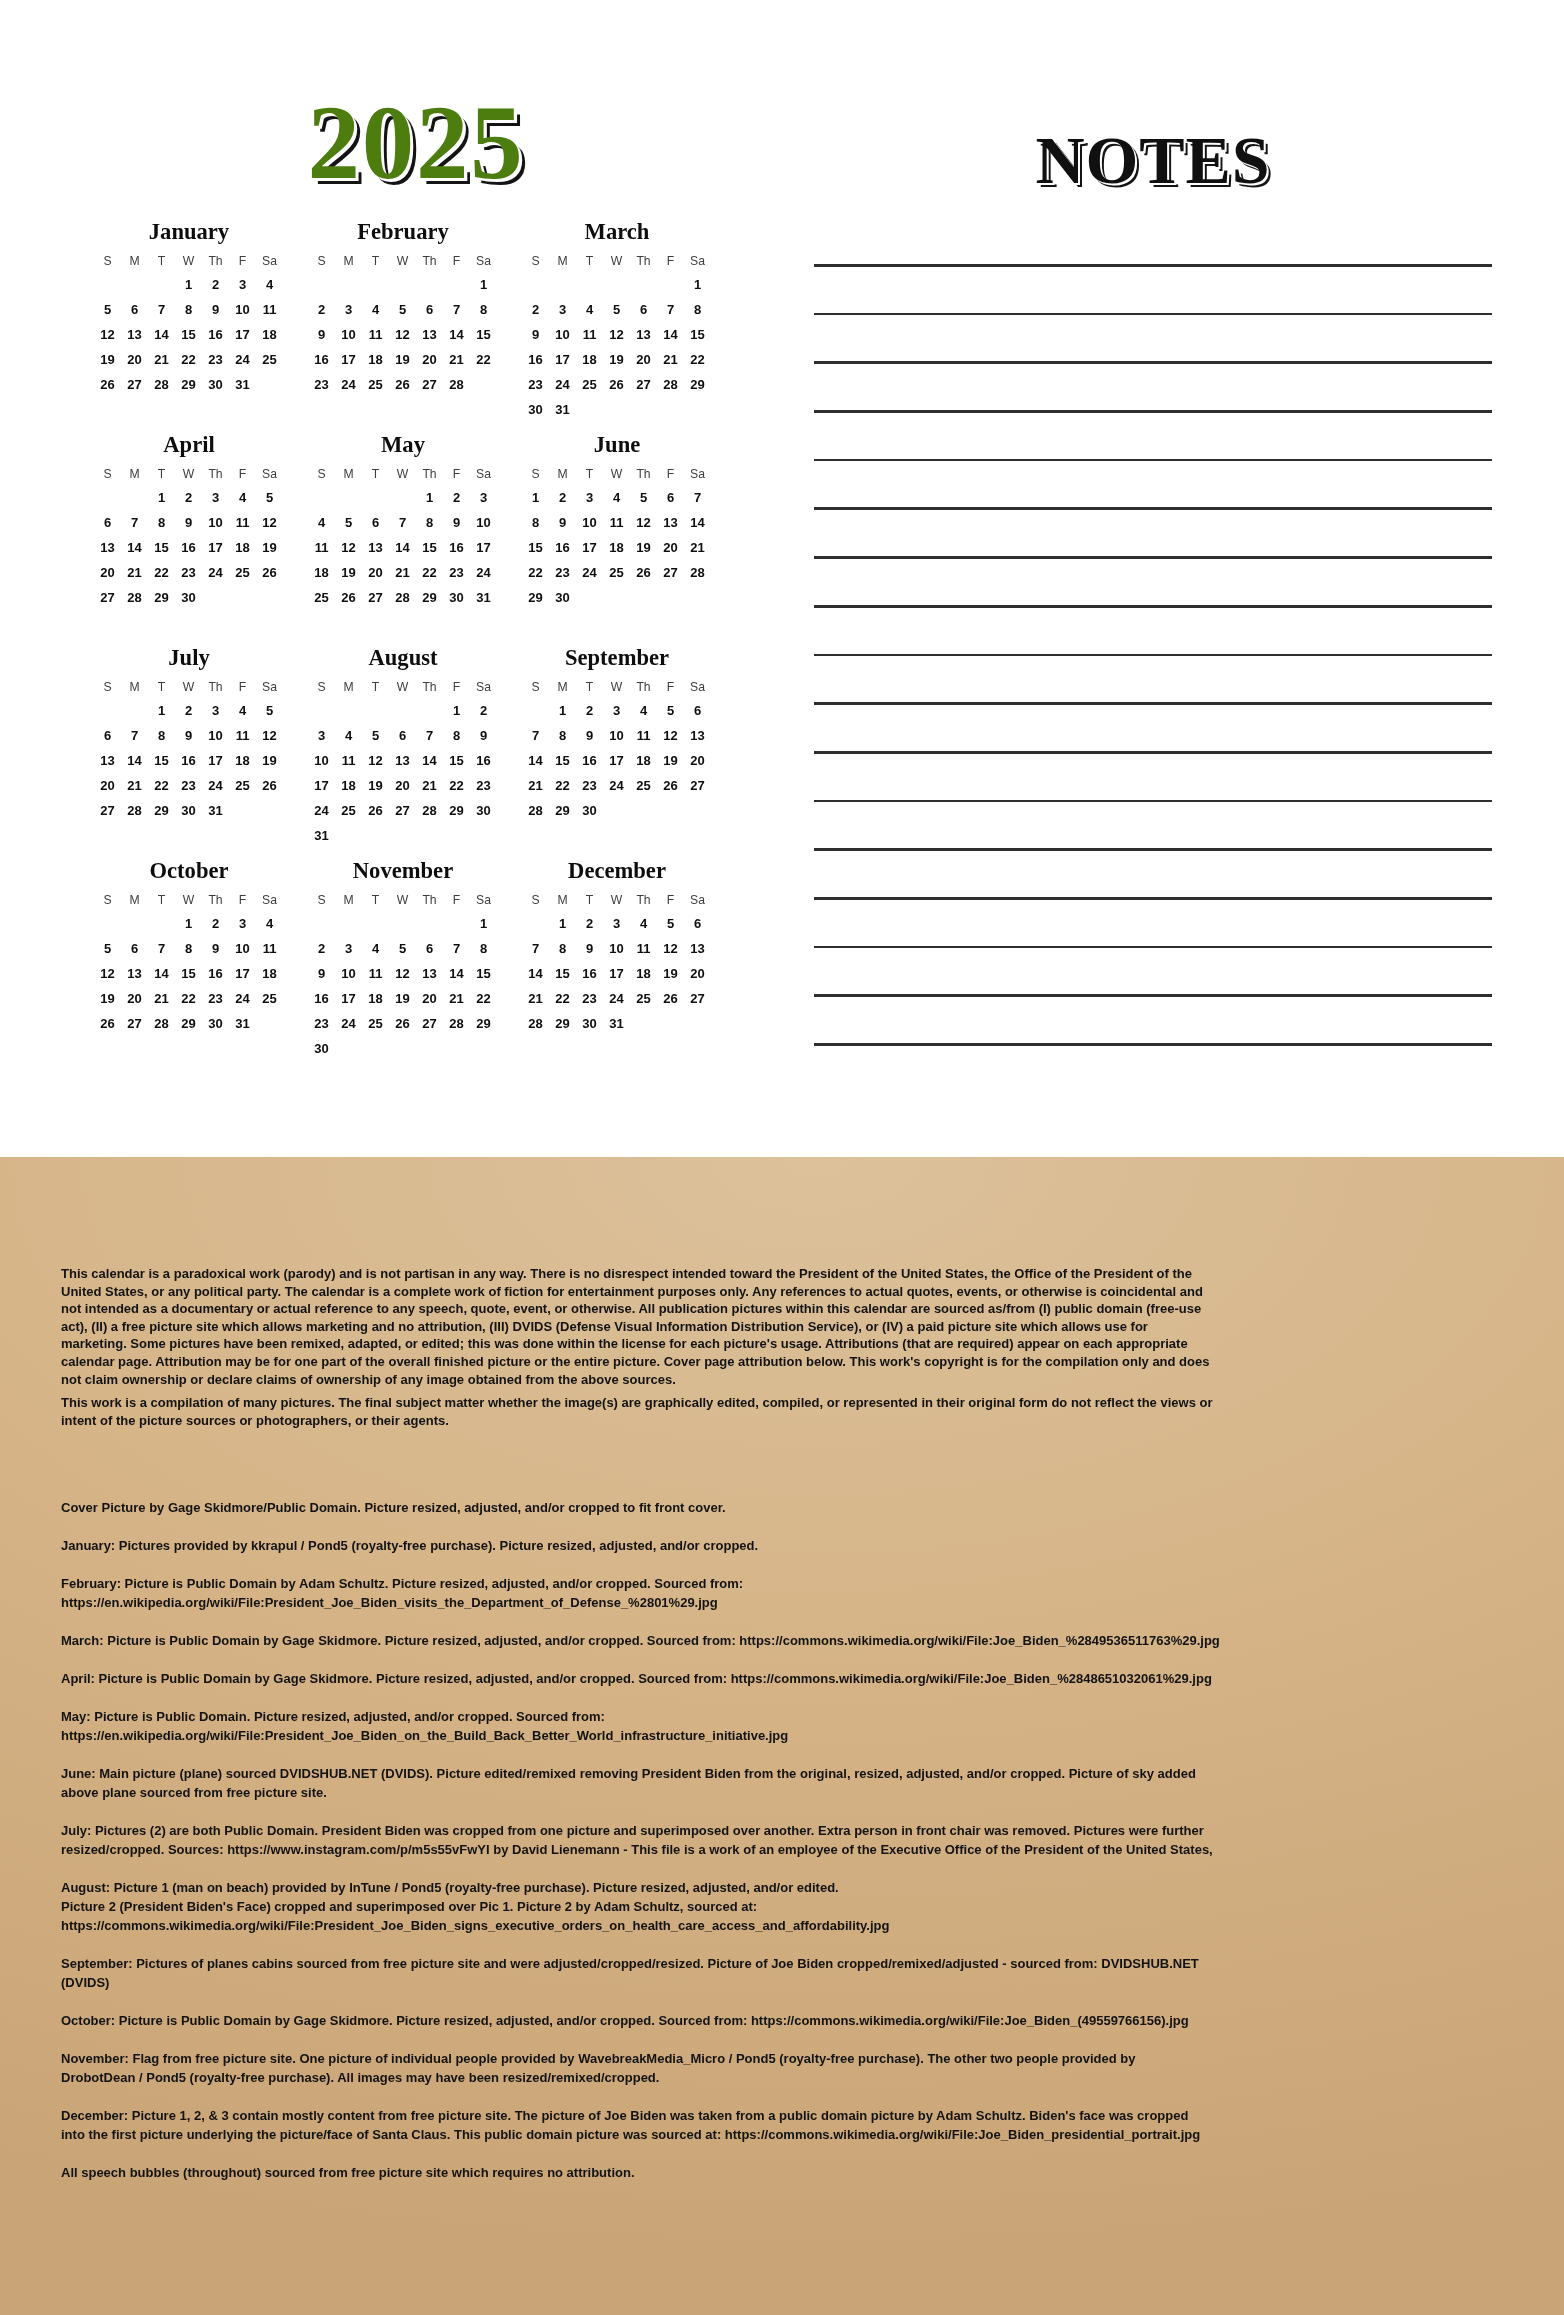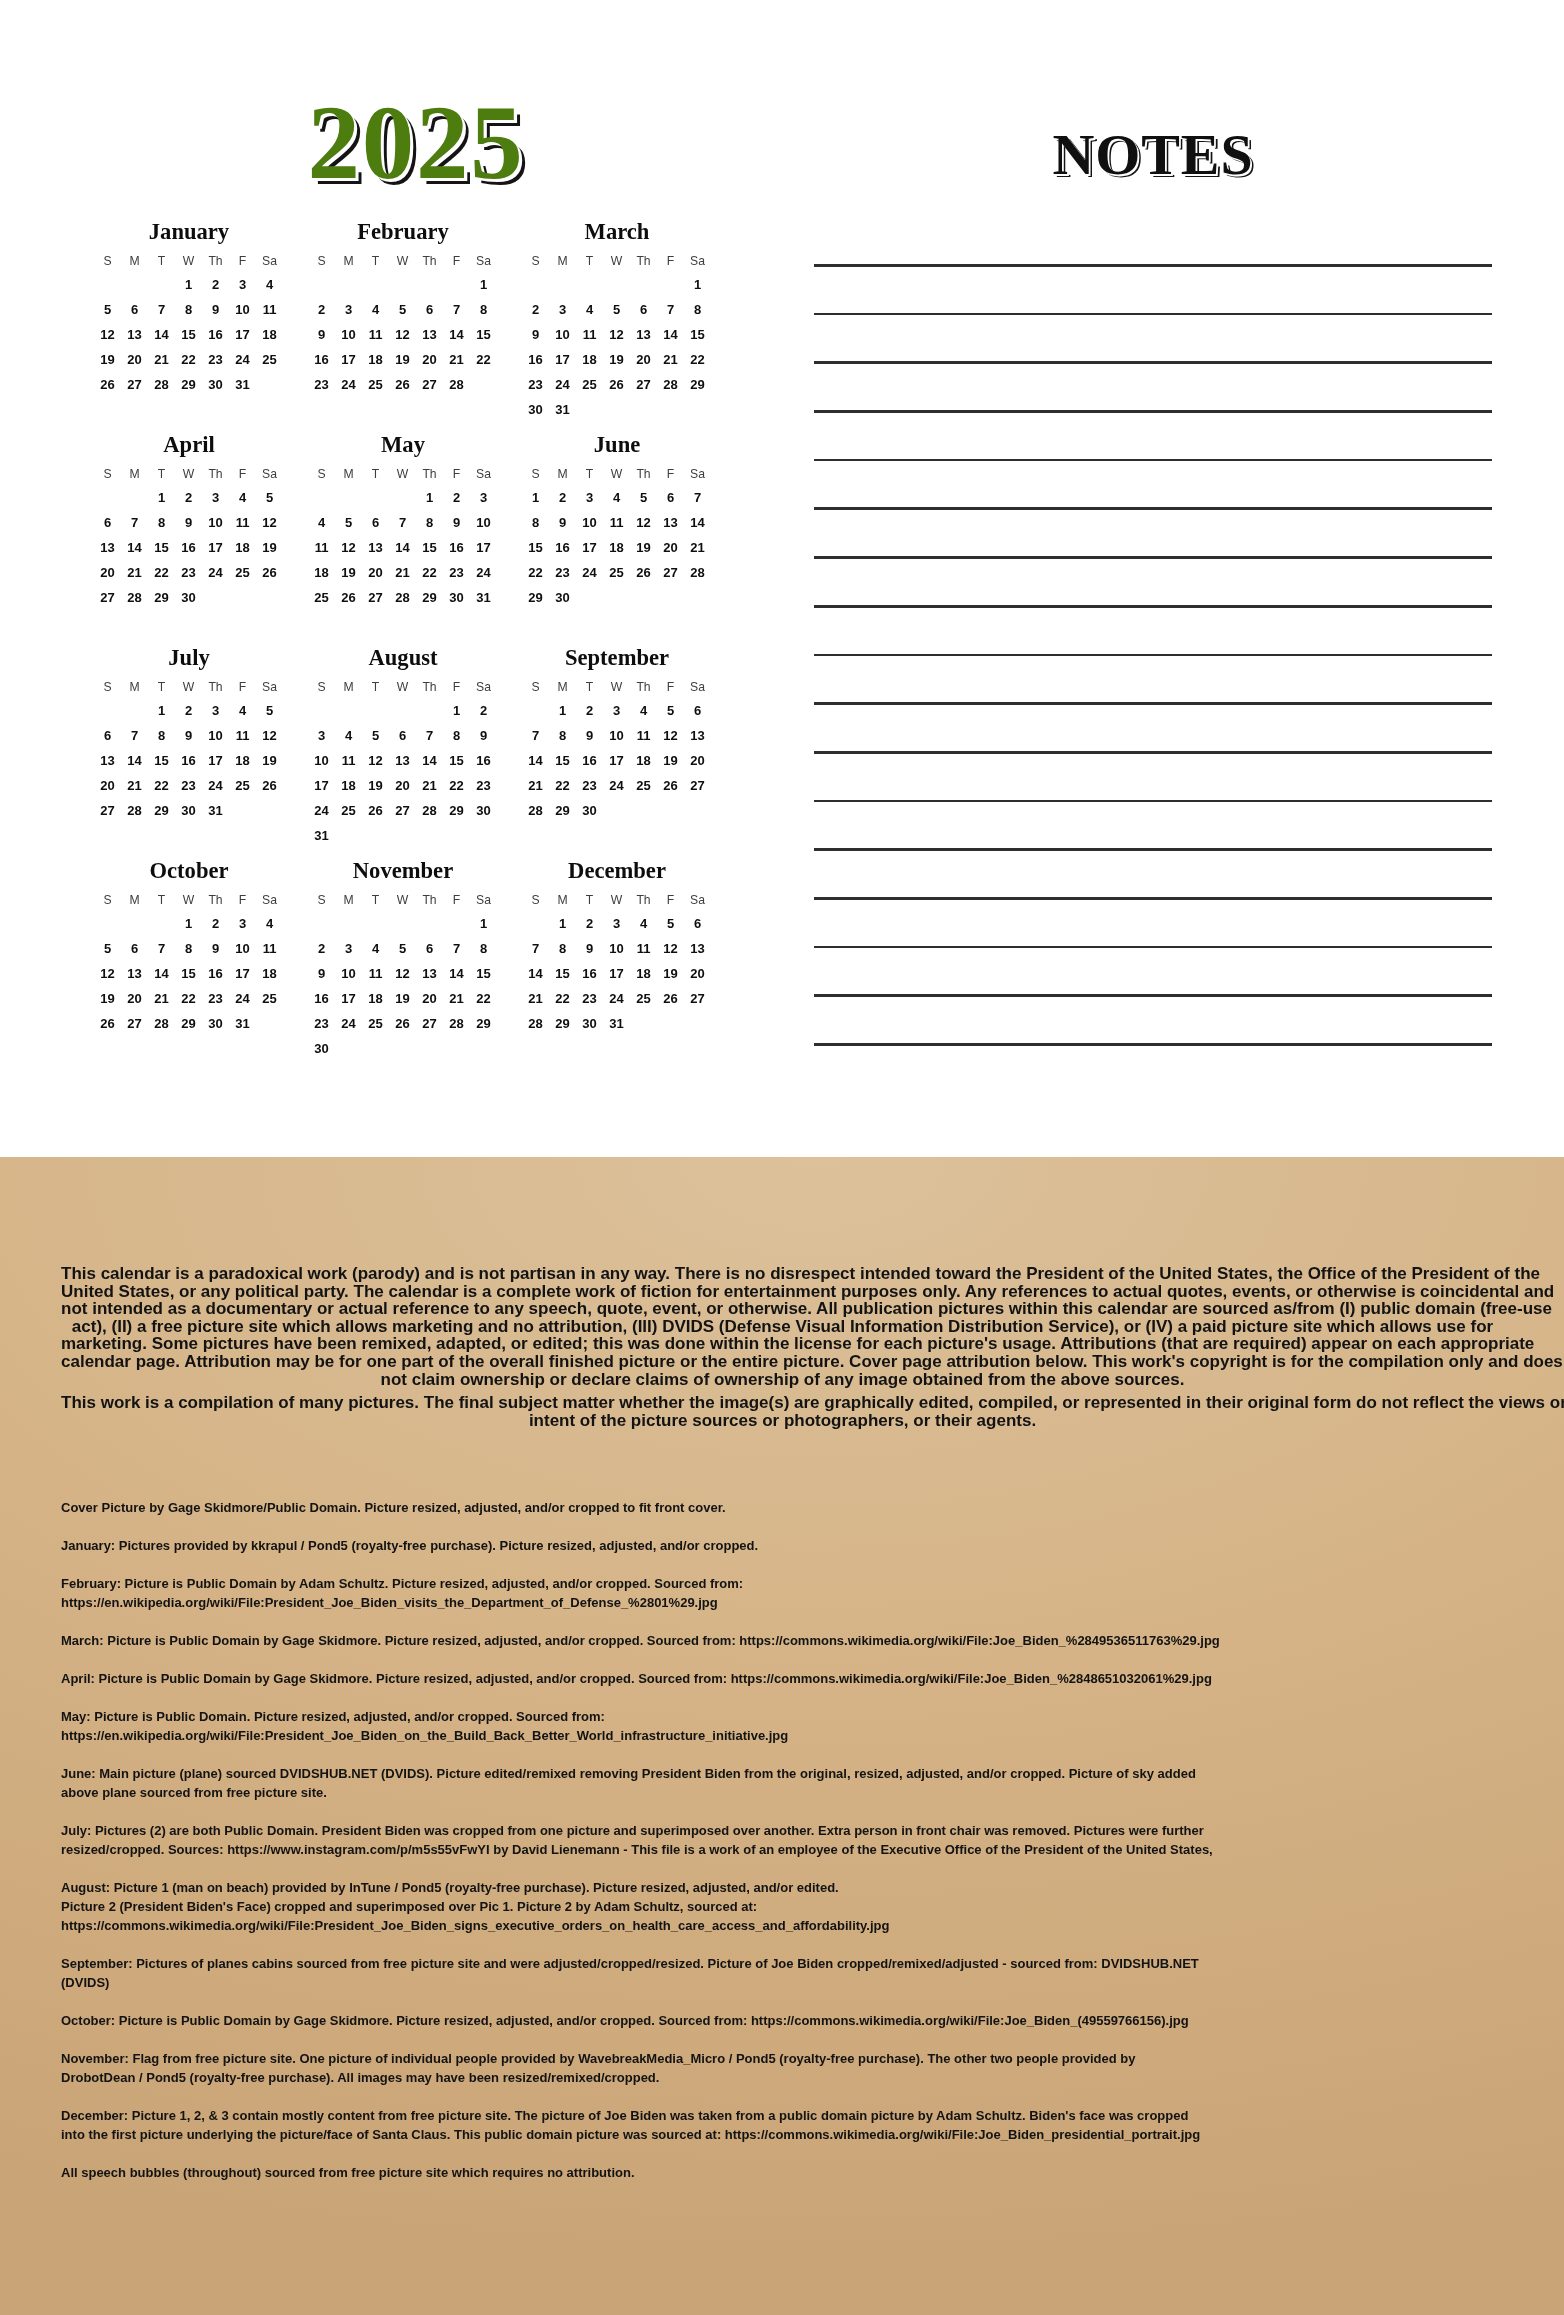--- a/index.html
+++ b/index.html
@@ -9,21 +9,21 @@
   }
   
   .year-title{
     position:absolute;top:83px;left:86px;width:660px;text-align:center;
     font-family:"Liberation Serif",serif;font-weight:700;font-size:105px;line-height:1.15;
     color:#4d7c0f;letter-spacing:1.8px;
     text-shadow:0.030em 0.030em 0 #ffffff,0.058em 0.058em 0 #141414;
   }
   .notes-title{
     position:absolute;top:123px;left:814px;width:678px;text-align:center;
-    font-family:"Liberation Serif",serif;font-weight:700;font-size:58px;line-height:1.1;
+    font-family:"Liberation Serif",serif;font-weight:700;font-size:68px;line-height:1.1;
     color:#101010;letter-spacing:0.9px;
     text-shadow:0.030em 0.030em 0 #ffffff,0.058em 0.058em 0 #141414;
   }
   
   #months{
     position:absolute;left:94px;top:218px;
     display:grid;grid-template-columns:repeat(3,190px);column-gap:24px;grid-auto-rows:213px;
   }
   .month{width:190px;}
   .month-title{
@@ -43,21 +43,21 @@
   .note-line{height:2.7px;background:#2e2e2e;margin-bottom:46px;}
   
   .tan-band{
     position:absolute;left:0;top:1157px;width:1565px;height:1159px;
     background:radial-gradient(130% 95% at 52% 0%,#dcc19b 0%,#d5b386 48%,#c9a476 100%);
   }
   .band-inner{
     position:relative;padding:108px 61px 0 61px;color:#131313;font-weight:700;
   }
   .disc-line{
-    text-align:center;font-size:17px;line-height:17.6px;white-space:nowrap;
+    font-size:13px;line-height:17.6px;white-space:nowrap;
   }
   .para2{margin-top:6px;}
   .attributions{margin-top:69px;}
   .attr-entry{margin-bottom:19px;}
   .attr-line{
     text-align:left;font-size:13px;line-height:19px;white-space:nowrap;
   }
 </style>
 </head>
 <body>

